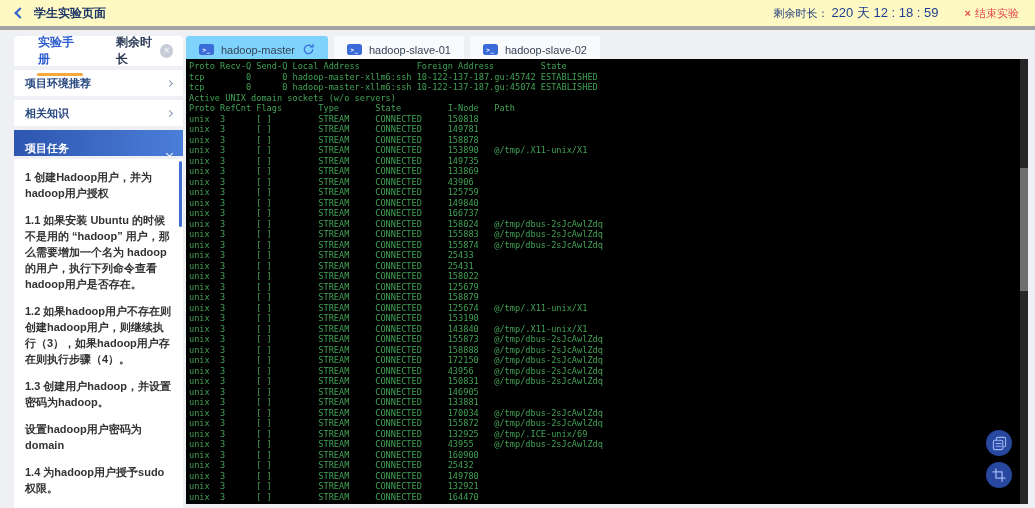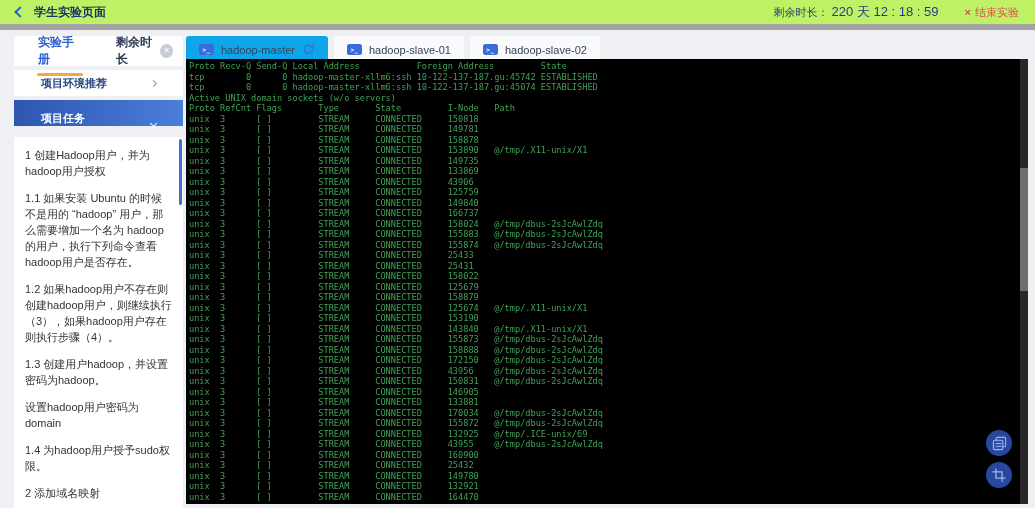--- a/index.html
+++ b/index.html
@@ -1,55 +1,55 @@
 <!DOCTYPE html>
 <html><head>
 <meta charset="utf-8">
 <style>
   * { box-sizing: border-box; margin: 0; padding: 0; }
   html,body { width:1035px; height:508px; overflow:hidden; }
   body { position:relative; background:#eef0f4; font-family:"Liberation Sans", sans-serif; }
 
   
-  .header { position:absolute; top:0; left:0; right:0; height:30px; background:#bef264;
-            border-bottom:6px solid #a3a3a3; display:flex; align-items:center; padding:0 16px; }
+  .header { position:absolute; top:0; left:0; right:0; height:30px; background:#fef9c3;
+            border-bottom:4px solid #a3a3a3; display:flex; align-items:center; padding:0 16px; }
   .back-chev { width:8px; height:8px; border-left:2px solid #2e5fd0; border-bottom:2px solid #2e5fd0;
                transform:rotate(45deg); margin-right:10px; cursor:pointer; }
   .page-title { font-size:12px; font-weight:bold; color:#1c3667; }
   .hspacer { flex:1; }
   .time-label { font-size:11px; color:#25427c; }
   .time-value { font-size:13px; font-weight:normal; color:#1d3e8f; margin:0 26px 0 3px; }
   .end-btn { display:flex; align-items:center; gap:4px; font-size:11px; color:#e4484e; cursor:pointer; }
   .end-x { font-size:11px; font-weight:bold; }
 
   
   .sidebar { position:absolute; left:14px; top:36px; width:169px; bottom:0; display:flex; flex-direction:column; }
   .tabbar { height:30px; background:#fff; border-radius:4px 4px 0 0; display:flex; align-items:center; padding:0 10px; flex:none; }
   .stab { position:relative; font-size:12px; font-weight:bold; cursor:pointer; }
   .stab.active { color:#2e5fd0; margin-left:14px; }
   .stab.inactive { color:#2b3a55; margin-left:34px; }
   .stab .underline { position:absolute; left:50%; transform:translateX(-50%); bottom:-8px;
                      width:46px; height:3px; background:#f5a93b; border-radius:2px; }
   .close-circle { margin-left:auto; width:14px; height:14px; border-radius:50%; background:#c6cdd8;
                   color:#fff; font-size:10px; line-height:14px; text-align:center; cursor:pointer; }
   .section { height:26px; background:#fff; margin-top:4px; flex:none; display:flex; align-items:center;
-             justify-content:space-between; padding:0 27px; font-size:11px; font-weight:bold; color:#27477e; cursor:pointer; }
+             justify-content:space-between; padding:0 11px; font-size:11px; font-weight:bold; color:#27477e; cursor:pointer; }
   .section.active { background:linear-gradient(90deg,#2d56b0,#4b7ed9); color:#fff;align-items:flex-end; }
   .chev-r { width:5px; height:5px; border-right:1.5px solid #8a9ab5; border-top:1.5px solid #8a9ab5; transform:rotate(45deg); }
   .chev-d { width:5px; height:5px; border-right:1.5px solid #fff; border-bottom:1.5px solid #fff; transform:rotate(45deg); }
-  .taskpanel { flex:1; background:#fff; margin-top:11px; padding:10px 11px 0 11px; overflow:hidden;
-               position:relative; font-size:11px; color:#333; line-height:16px; }
+  .taskpanel { flex:1; background:#fff; margin-top:3px; padding:10px 11px 0 11px; overflow:hidden;
+               position:relative; font-size:11px; color:#333; line-height:16px;font-weight:bold; }
   .taskpanel p { margin:0 0 11px 0; }
   .side-scroll { position:absolute; right:1px; top:2px; width:3px; height:66px; background:#3f6fd1; border-radius:2px; }
 
   
   .termtabs { position:absolute; left:186px; top:36px; height:27px; display:flex; gap:6px; }
   .ttab { display:flex; align-items:center; gap:7px; padding:0 13px; background:#f9fafc;
           border-radius:3px 3px 0 0; font-size:11px; color:#374357; cursor:pointer; }
-  .ttab.active { background:#0ea5e9; }
+  .ttab.active { background:#7dd3fc; }
   .tico { width:15px; height:11px; background:#3a6bd8; border-radius:2.5px; color:#fff; flex:none;
           font-family:"DejaVu Sans Mono",monospace; font-size:6px; font-weight:bold;
           display:flex; align-items:center; justify-content:center; letter-spacing:0.5px; }
   .refresh-svg { width:13px; height:13px; cursor:pointer; }
 
   
   .terminal { position:absolute; left:186px; top:59px; width:842px; height:445px; background:#000; overflow:hidden; }
   .terminal pre { margin:0; padding:2px 0 0 3px; font-family:"DejaVu Sans Mono",monospace;
                   font-size:8.6px; line-height:10.5px; color:#41a155; white-space:pre; }
   .tscroll-track { position:absolute; right:0; top:0; width:8px; height:445px; background:#272727; }
@@ -83,20 +83,24 @@
       <span class="underline"></span>
     </span>
     <span class="stab inactive">
       <span>剩余时长</span>
     </span>
     <span class="close-circle">×</span>
   </div>
 
   <div class="section">
     <span>项目环境推荐</span>
+    <span class="chev-r"></span>
+  </div>
+  <div class="section">
+    <span>相关知识</span>
     <span class="chev-r"></span>
   </div>
   <div class="section active">
     <span>项目任务</span>
     <span class="chev-d"></span>
   </div>
 
   <div class="taskpanel">
     <div class="side-scroll"></div>
     <p>1 创建Hadoop用户，并为hadoop用户授权</p>

